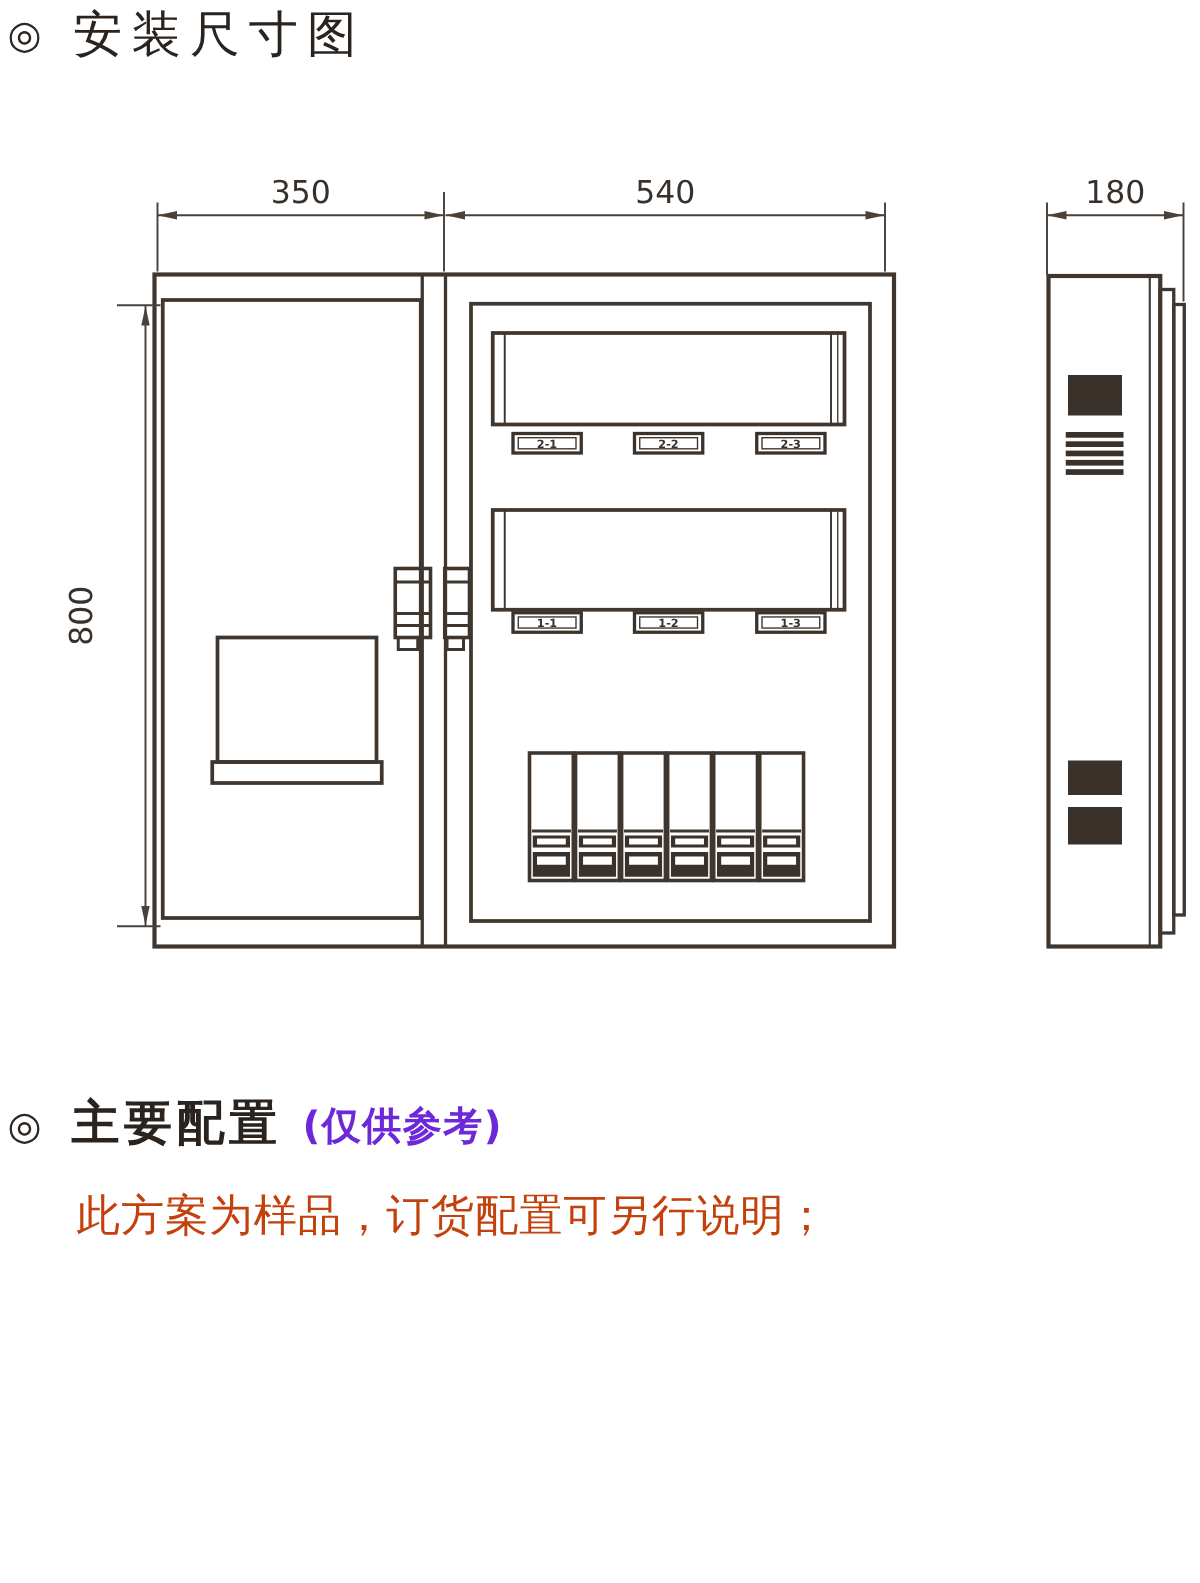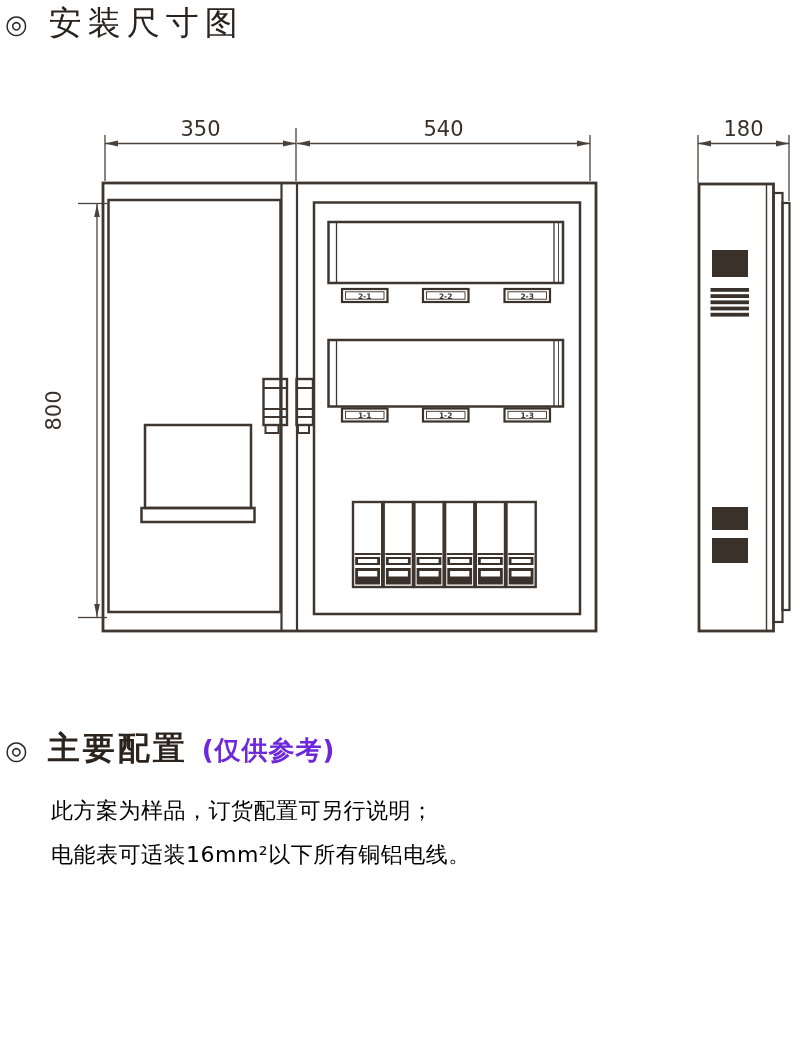--- a/index.html
+++ b/index.html
@@ -9,21 +9,21 @@
   }
   .sec-header{position:absolute;display:flex;align-items:center;}
   .bullet{font-size:26px;font-weight:bold;color:#2e2722;line-height:1;}
   #sec1{top:1px;left:5px;gap:21px;}
   #sec1 .sec-title{font-size:33px;font-weight:normal;letter-spacing:6px;color:#2b241e;}
   #sec2{top:727px;left:5px;gap:20px;align-items:baseline;}
   #sec2 .sec-title{font-size:32px;font-weight:bold;letter-spacing:3px;color:#2b241e;}
   #sec2 .sec-subtitle{font-size:26px;font-weight:bold;letter-spacing:1px;color:#6d28d9;margin-left:-6px;}
   #config-lines{position:absolute;top:789px;left:51px;width:740px;}
   #config-lines .cfg-line{
-    font-size:22px;line-height:43.5px;letter-spacing:0.5px;color:#000000;font-weight:500;
+    font-size:29px;line-height:43.5px;letter-spacing:0.5px;color:#c2410c;font-weight:500;
     white-space:nowrap;
   }
   
   #tech{position:absolute;top:0;left:0;}
   .ln{stroke:#3f372f;fill:none;}
   .lnw{stroke:#3f372f;fill:#ffffff;}
   .dark{fill:#39312a;stroke:none;}
   .dim{stroke:#4a423a;stroke-width:1.3;fill:none;}
   .arw{fill:#4a423a;stroke:none;}
   .dimtxt{font-family:"DejaVu Sans",sans-serif;font-size:21px;fill:#38302a;}
@@ -179,16 +179,15 @@
   </svg>
 
   <div id="sec2" class="sec-header">
     <span class="bullet">◎</span>
     <span class="sec-title">主要配置</span>
     <span class="sec-subtitle">(仅供参考)</span>
   </div>
 
   <div id="config-lines">
     <div class="cfg-line">此方案为样品，订货配置可另行说明；</div>
-    <div class="cfg-line">电能表可适装16mm²以下所有铜铝电线。</div>
   </div>
 
 </div>
 
 </body></html>

